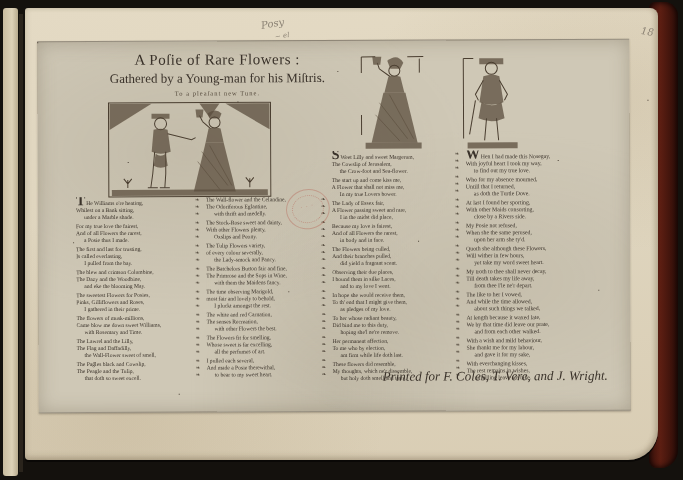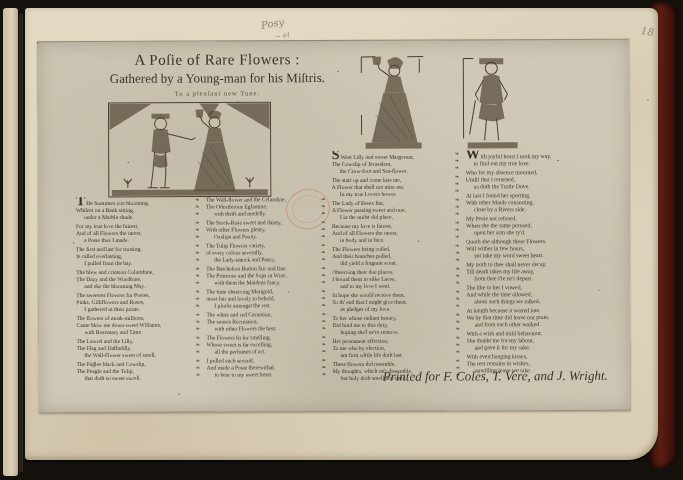--- a/index.html
+++ b/index.html
@@ -150,21 +150,21 @@
         <path d="M22,26 l-8,14 l3,6 M38,26 l8,14 l-3,6" class="wc-stroke"></path>
         <path d="M20,48 q10,6 20,0 l3,16 q-13,6 -26,0 Z" class="wc-fill"></path>
         <path d="M25,64 l-2,22 M35,64 l2,22" class="wc-stroke"></path>
         <path d="M19,86 h9 M33,86 h9" class="wc-fill"></path>
         <path d="M14,46 l-6,34" class="wc-stroke"></path>
         <rect x="6" y="88" width="50" height="6" class="wc-fill"></rect>
       </svg>
     </div>
 
     <div class="verse-col dropcap" style="left:38px;top:155px;width:118px;">
-        <div class="vline">THe Summers o're blooming,</div>
+        <div class="vline">THe Williams o're heating,</div>
         <div class="vline">Whilest on a Bank sitting,</div>
         <div class="vline indent">under a Marble shade.</div>
         <div class="vline gap">For my true love the fairest,</div>
         <div class="vline">And of all Flowers the rarest,</div>
         <div class="vline indent">a Posie thus I made.</div>
         <div class="vline gap">The first and last for trusting,</div>
         <div class="vline">Is called everlasting,</div>
         <div class="vline indent">I pulled from the bay.</div>
         <div class="vline gap">The blew and crimson Columbine,</div>
         <div class="vline">The Dazy and the Woodbine,</div>
@@ -234,20 +234,21 @@
         <div class="vline">Did bind me to this duty,</div>
         <div class="vline indent">hoping she'l ne're remove.</div>
         <div class="vline gap">Her permanent affection,</div>
         <div class="vline">To me who by election,</div>
         <div class="vline indent">am firm while life doth last.</div>
         <div class="vline gap">These flowers did resemble,</div>
         <div class="vline">My thoughts, which ne'r dissemble,</div>
         <div class="vline indent">but holy doth smell and taste.</div>
       </div>
     <div class="verse-col dropcap" style="left:428px;top:110px;width:150px;font-size:5.8px;">
+        <div class="vline">WHen I had made this Nosegay,</div>
         <div class="vline">With joyful heart I took my way,</div>
         <div class="vline indent">to find out my true love.</div>
         <div class="vline gap">Who for my absence mourned,</div>
         <div class="vline">Untill that I returned,</div>
         <div class="vline indent">as doth the Turtle Dove.</div>
         <div class="vline gap">At last I found her sporting,</div>
         <div class="vline">With other Maids consorting,</div>
         <div class="vline indent">close by a Rivers side.</div>
         <div class="vline gap">My Posie not refused,</div>
         <div class="vline">When she the same perused,</div>

